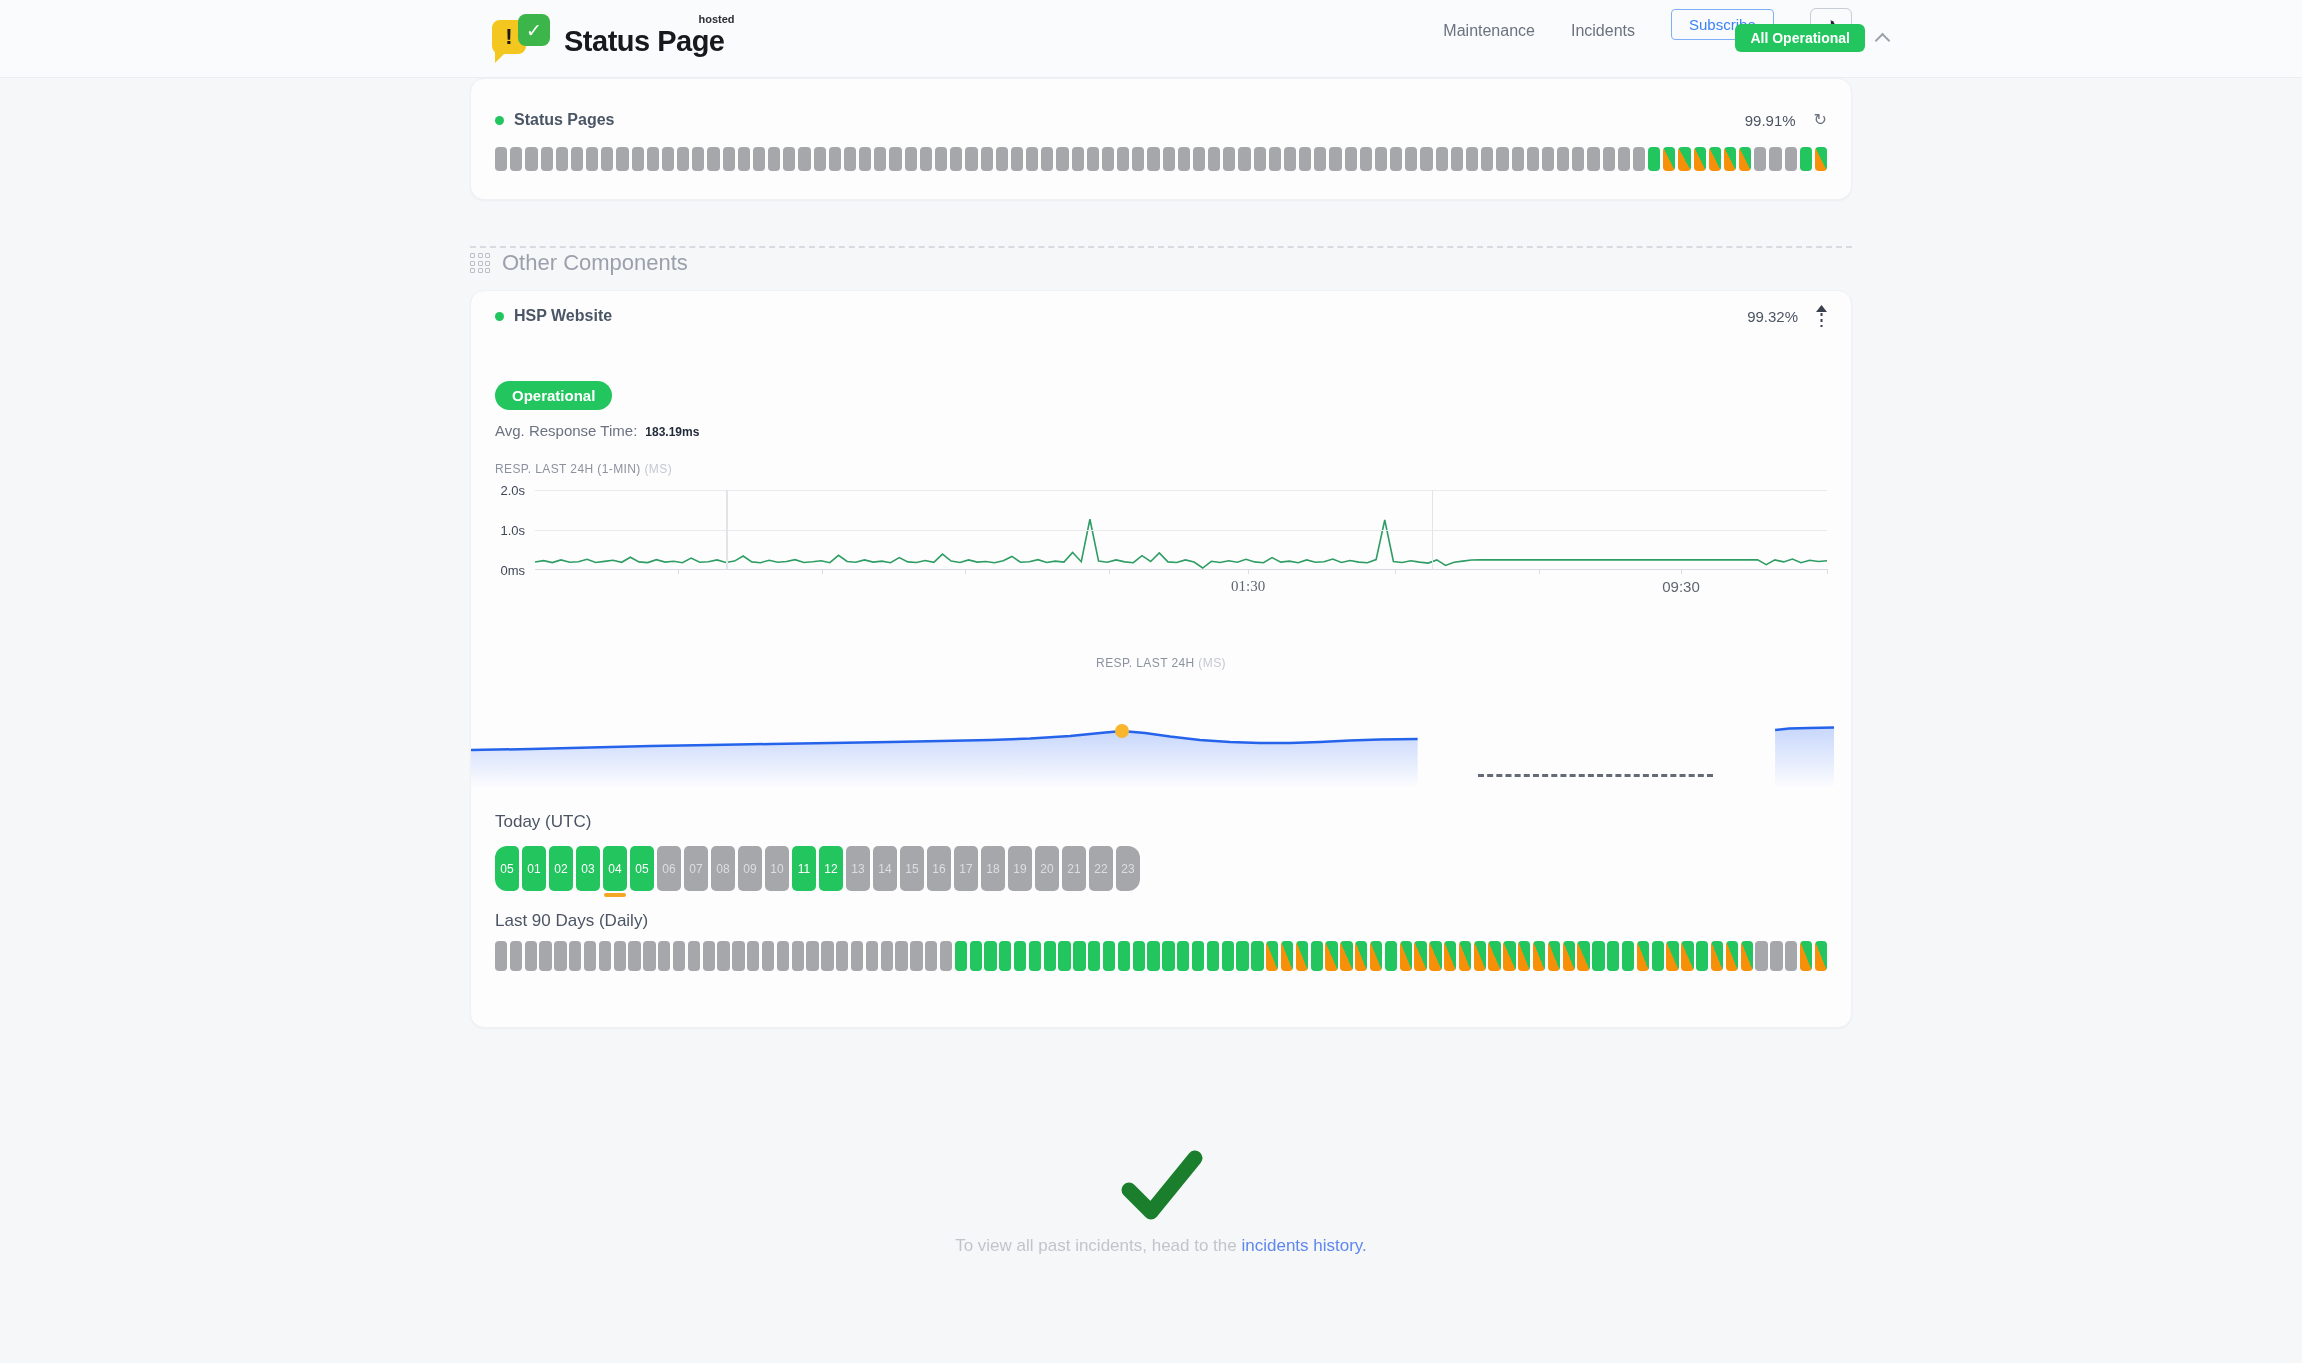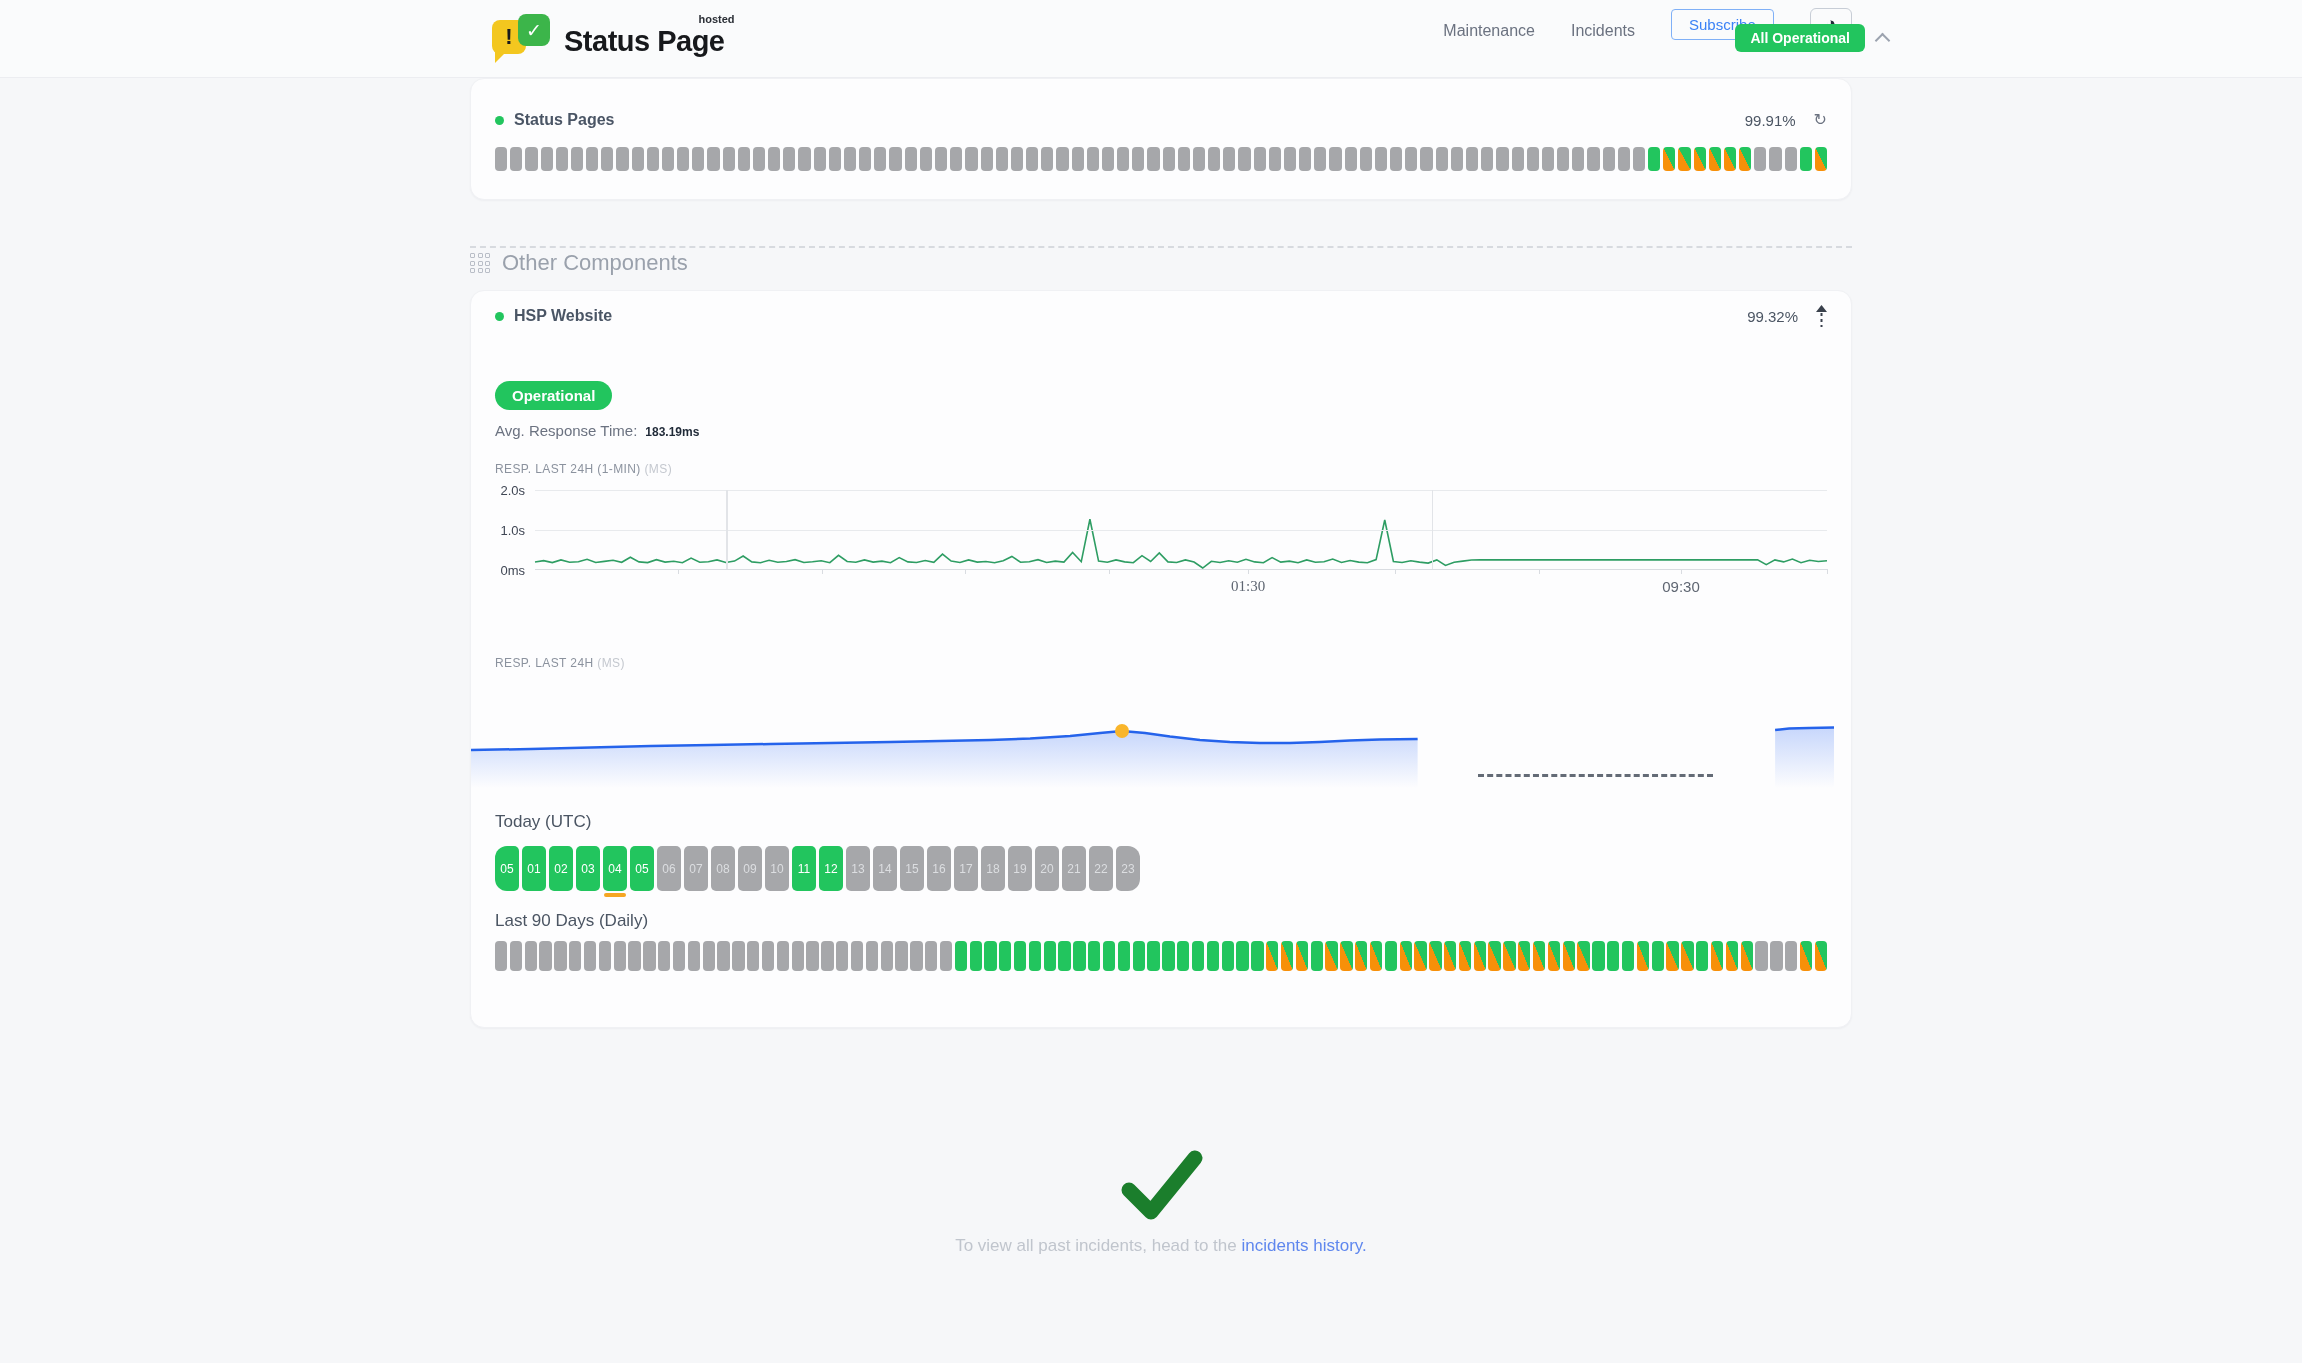--- a/index.html
+++ b/index.html
@@ -52,21 +52,21 @@
   .grid-icon { display:grid; grid-template-columns:repeat(3,5px); gap:2.5px; }
   .grid-icon i { width:5px; height:5px; border:1.5px solid #b9bec7; border-radius:1px; display:block; }
   .oc-title { font-size:22px; color:#9aa1ac; font-weight:500; }
   .card-comp { margin-top:12px; padding:14px 24px 56px 24px; }
   .badge-op { display:inline-block; margin-top:54px; background:#22c55e; color:#fff; font-size:15px;
               font-weight:700; padding:6px 17px; border-radius:16px; }
   .avg-row { margin-top:12px; font-size:15px; color:#6b7280; height:20px; display:flex; align-items:baseline; gap:8px; }
   .avg-val { font-size:12px; font-weight:700; color:#1f2937; }
   .resp-label { margin-top:20px; font-size:12px; letter-spacing:0.4px; color:#8b929e; height:14px; }
   .resp-label .unit { color:#c4c8cf; }
-  .resp-label.second { margin-top:58px; }
+  .resp-label.second { margin-top:58px;text-align:center; }
   
   .chart24 { margin-top:14px; display:flex; }
   .yaxis { position:relative; width:40px; height:80px; }
   .ylabel { position:absolute; right:10px; transform:translateY(-50%); font-size:13px; color:#3f4654; white-space:nowrap; }
   .plot { position:relative; flex:1; height:80px; border-bottom:1px solid #d9dce1; margin-bottom:28px; }
   .plot svg { position:absolute; inset:0; width:100%; height:100%; overflow:visible; }
   .hline { position:absolute; left:0; right:0; height:1px; background:#e8eaed; }
   .vline { position:absolute; top:0; bottom:0; width:1.5px; background:#e2e4e8; }
   .tick { position:absolute; top:100%; width:1px; height:5px; background:#d9dce1; }
   .xlabel { position:absolute; top:calc(100% + 9px); transform:translateX(-50%); font-size:15px; color:#5f6672; }

